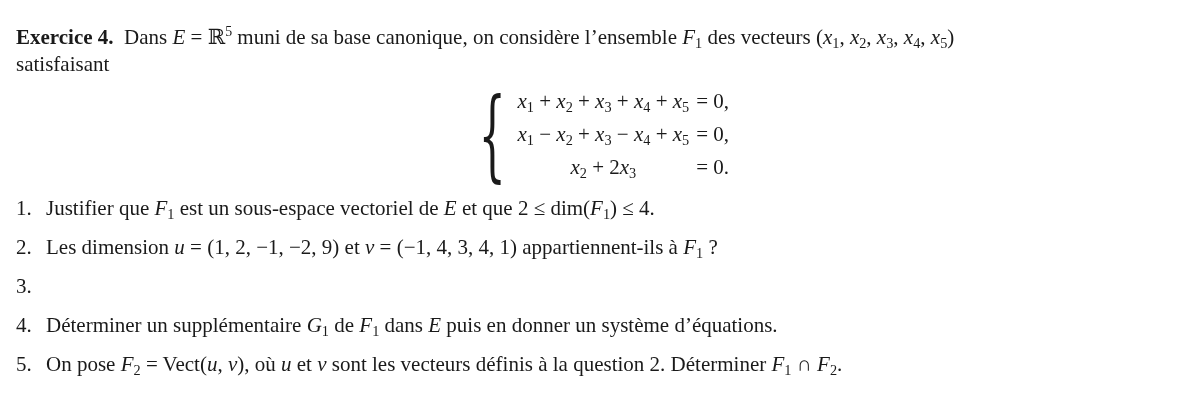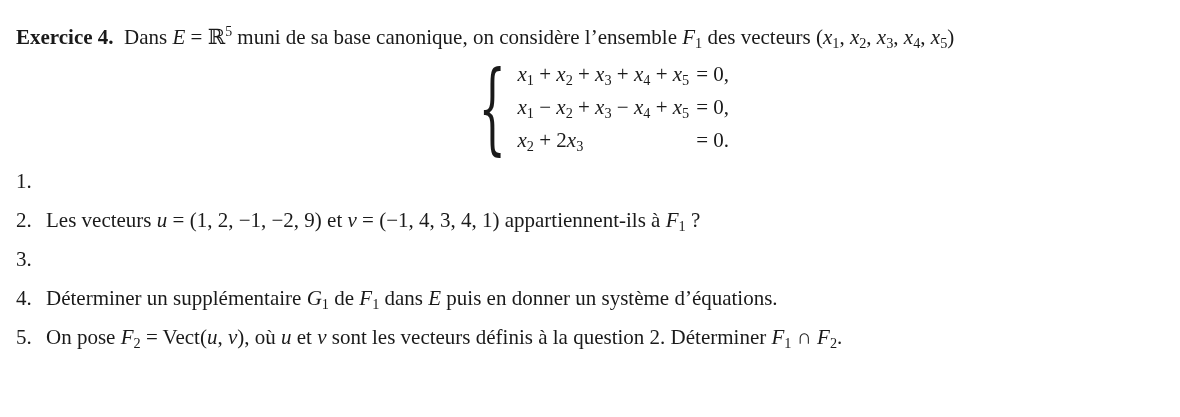--- a/index.html
+++ b/index.html
@@ -57,21 +57,21 @@
     color: #1a1a1a;
   }
   .eqs {
     display: grid;
     grid-template-columns: max-content max-content;
     row-gap: 7px;
     font-size: 21px;
     line-height: 26px;
   }
   .eq-row { display: contents; }
-  .eq-lhs { text-align: left; }
+  .eq-lhs { text-align: center; }
   .eq-rhs { padding-left: 7px; text-align: left; }
   
   .questions { margin-top: 2px; }
   .question {
     display: flex;
     line-height: 25px;
     margin-bottom: 14px;
     white-space: nowrap;
   }
   .q-number {
@@ -79,20 +79,21 @@
     width: 30px;
   }
 </style>
 </head>
 <body>
 
 <div class="page">
 
   <div class="para">
     <div class="line"><span class="seg-bold">Exercice 4.</span><span> Dans </span><span class="seg-math">E</span><span> = </span><span>ℝ</span><sup>5</sup><span> muni de sa base canonique, on considère l’ensemble </span><span class="seg-math">F</span><sub>1</sub><span> des vecteurs (</span><span class="seg-math">x</span><sub>1</sub><span>, </span><span class="seg-math">x</span><sub>2</sub><span>, </span><span class="seg-math">x</span><sub>3</sub><span>, </span><span class="seg-math">x</span><sub>4</sub><span>, </span><span class="seg-math">x</span><sub>5</sub><span>)</span></div>
+    <div class="line"><span>satisfaisant</span></div>
   </div>
 
   <div class="system">
     <span class="brace">{</span>
     <div class="eqs">
       <div class="eq-row">
         <span class="eq-lhs"><span class="seg-math">x</span><sub>1</sub><span> + </span><span class="seg-math">x</span><sub>2</sub><span> + </span><span class="seg-math">x</span><sub>3</sub><span> + </span><span class="seg-math">x</span><sub>4</sub><span> + </span><span class="seg-math">x</span><sub>5</sub></span>
         <span class="eq-rhs"><span>= 0,</span></span>
       </div>
       <div class="eq-row">
@@ -102,24 +103,25 @@
       <div class="eq-row">
         <span class="eq-lhs"><span class="seg-math">x</span><sub>2</sub><span> + 2</span><span class="seg-math">x</span><sub>3</sub></span>
         <span class="eq-rhs"><span>= 0.</span></span>
       </div>
     </div>
   </div>
 
   <div class="questions">
     <div class="question">
       <span class="q-number">1.</span>
+      <span class="q-text"><span>Justifier que </span><span class="seg-math">F</span><sub>1</sub><span> est un sous-espace vectoriel de </span><span class="seg-math">E</span><span> et que 2 ≤ dim(</span><span class="seg-math">F</span><sub>1</sub><span>) ≤ 4.</span></span>
     </div>
     <div class="question">
       <span class="q-number">2.</span>
-      <span class="q-text"><span>Les vecteurs </span><span class="seg-math">u</span><span> = (1, 2, −1, −2, 9) et </span><span class="seg-math">v</span><span> = (−1, 4, 3, 4, 1) appartiennent-ils à </span><span class="seg-math">F</span><sub>1</sub><span> ?</span></span>
+      <span class="q-text"><span>Les dimension </span><span class="seg-math">u</span><span> = (1, 2, −1, −2, 9) et </span><span class="seg-math">v</span><span> = (−1, 4, 3, 4, 1) appartiennent-ils à </span><span class="seg-math">F</span><sub>1</sub><span> ?</span></span>
     </div>
     <div class="question">
       <span class="q-number">3.</span>
     </div>
     <div class="question">
       <span class="q-number">4.</span>
       <span class="q-text"><span>Déterminer un supplémentaire </span><span class="seg-math">G</span><sub>1</sub><span> de </span><span class="seg-math">F</span><sub>1</sub><span> dans </span><span class="seg-math">E</span><span> puis en donner un système d’équations.</span></span>
     </div>
     <div class="question">
       <span class="q-number">5.</span>

